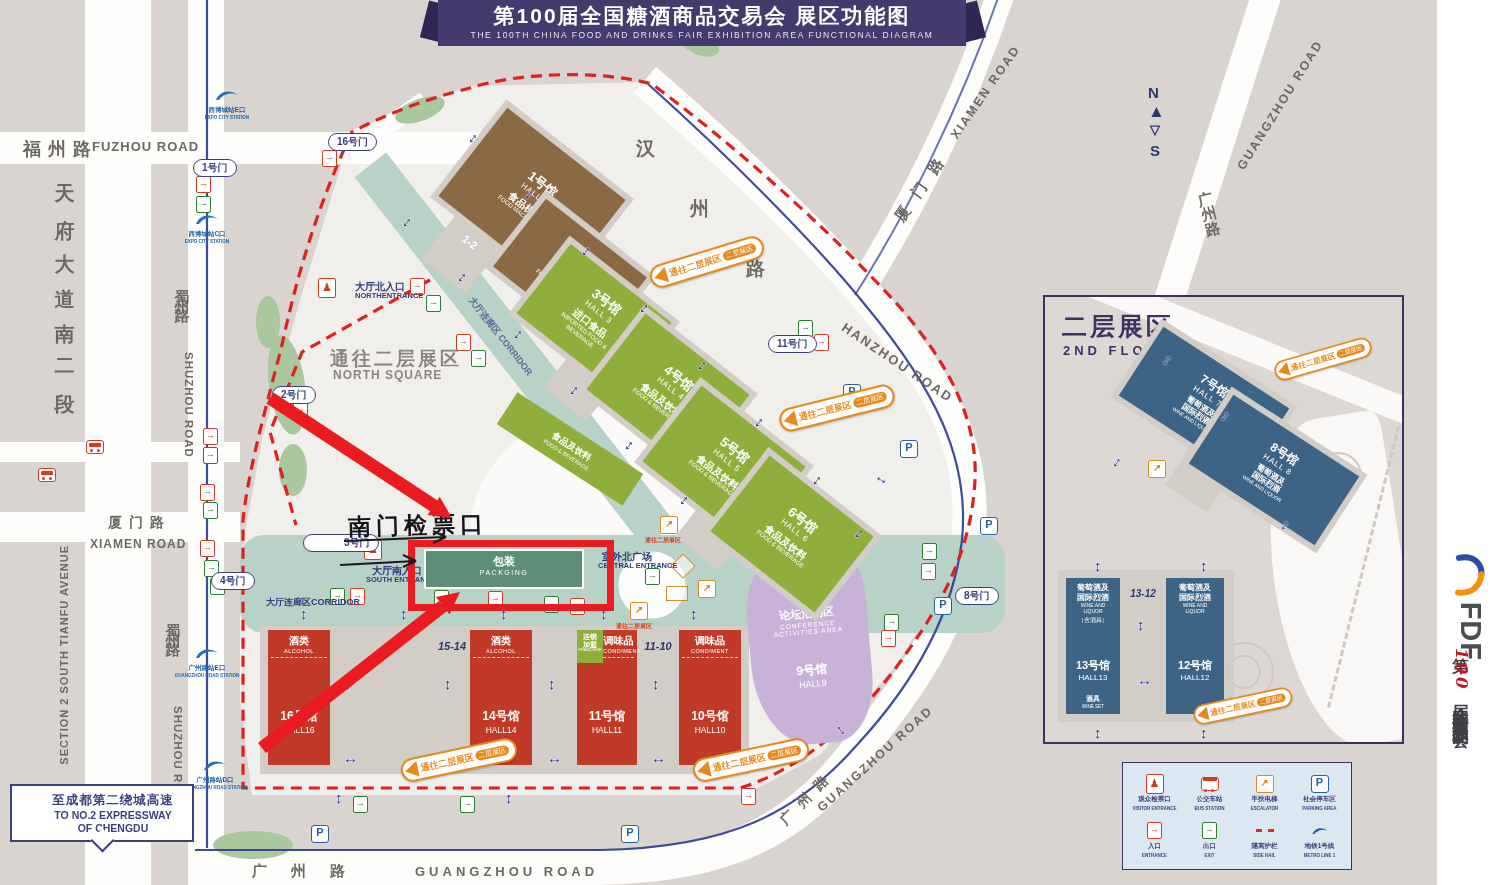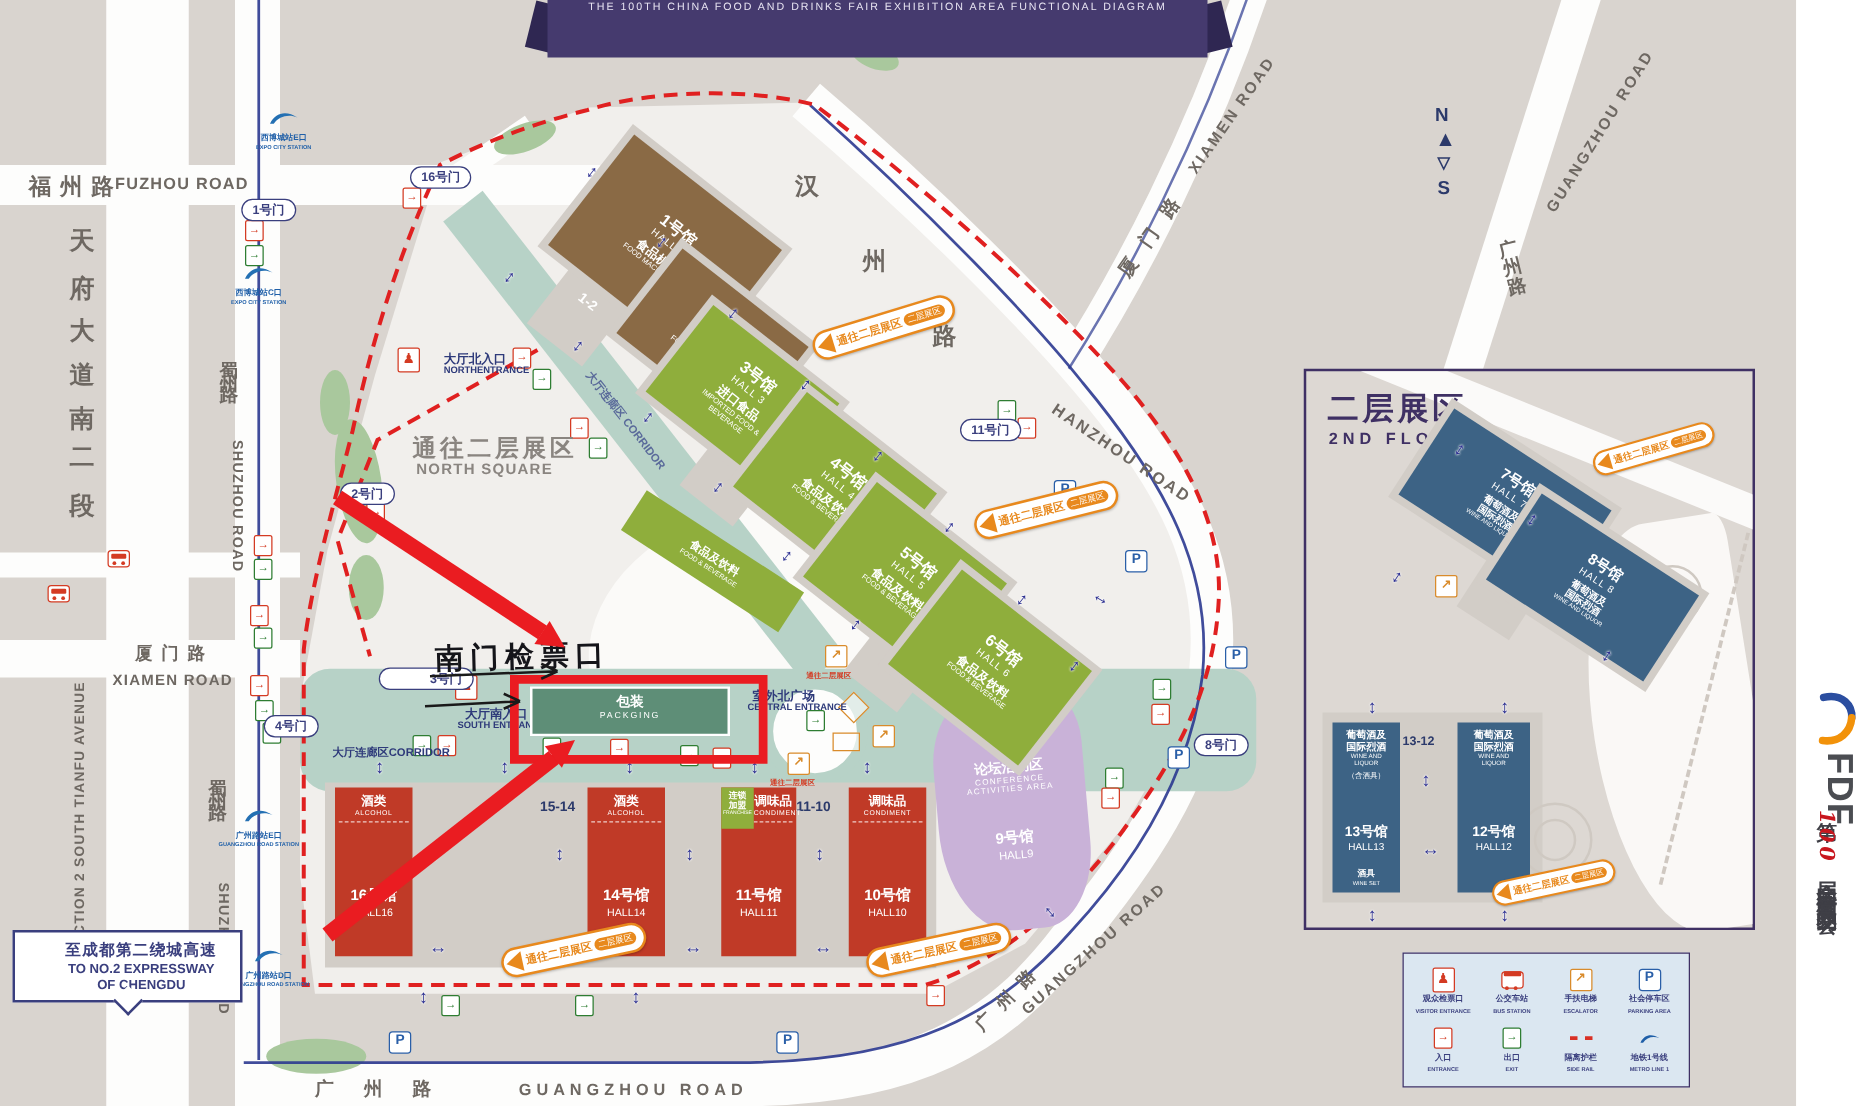--- a/index.html
+++ b/index.html
@@ -34,21 +34,21 @@
   .hcc{font-size:10px;font-weight:bold;margin-top:4px;line-height:1.15;}
   .hce{font-size:6px;line-height:1.2;}
   .conn{position:absolute;background:#d2cdc7;z-index:14;display:flex;align-items:center;justify-content:center;color:#fff;font-weight:bold;font-size:11px;}
   .rh{position:absolute;background:#c03a27;color:#fff;z-index:20;}
   .rh .cat{position:absolute;top:4px;left:3px;right:3px;text-align:center;border-bottom:1px dashed rgba(255,255,255,.75);padding-bottom:3px;}
   .rh .cat .c1{font-size:10px;font-weight:bold;}
   .rh .cat .c2{font-size:5.5px;letter-spacing:.5px;}
   .rh .nm{position:absolute;top:78px;left:0;right:0;text-align:center;}
   .rh .nm .n1{font-size:12px;font-weight:bold;}
   .rh .nm .n2{font-size:8.5px;}
-  .col{position:absolute;background:#d2cdc7;z-index:19;text-align:left;}
+  .col{position:absolute;background:#d2cdc7;z-index:19;text-align:center;font-style:italic;}
   .col .cl{margin-top:10px;color:#2c3a6b;font-weight:bold;font-size:11px;}
   .uh{position:absolute;background:#3d6385;color:#fff;z-index:20;text-align:center;}
   .uh .cat2{position:absolute;top:5px;left:0;right:0;}
   .uh .cat2 .c1{font-size:8px;font-weight:bold;line-height:1.2;}
   .uh .cat2 .c2{font-size:5px;line-height:1.2;}
   .uh .cat2 .c3{font-size:6px;margin-top:2px;}
   .uh .nm2{position:absolute;top:66px;left:0;right:0;}
   .uh .nm2 .n1{font-size:11px;font-weight:bold;}
   .uh .nm2 .n2{font-size:8px;}
   .uh .sub2{position:absolute;bottom:5px;left:0;right:0;}
@@ -144,24 +144,25 @@
     <g stroke="#e02020" stroke-width="3.2" fill="none" stroke-dasharray="11 7">
       <path d="M352,132 C320,200 298,270 282,345 C268,400 248,470 243,520 L243,788 L740,788 C800,770 862,718 905,655 C950,593 972,540 975,480 C978,420 948,362 898,305 C848,250 758,163 652,84 C600,70 520,72 470,88 C430,98 390,112 352,132 Z"></path>
       <path d="M430,280 L302,352 L270,432 L296,525"></path>
       <path d="M265,628 L740,628"></path>
     </g>
   </svg>
 
   <div class="flap" style="left:424px;top:4px;transform:rotate(14deg)"></div>
   <div class="flap" style="left:948px;top:4px;transform:rotate(-14deg)"></div>
   <div id="ribbon">
+    <div class="t1">第100届全国糖酒商品交易会  展区功能图</div>
     <div class="t2">THE 100TH CHINA FOOD AND DRINKS FAIR  EXHIBITION AREA FUNCTIONAL DIAGRAM</div>
   </div>
 
-  <div class="signbox" style="left:10px;top:744px;width:150px;padding-left:26px;">
+  <div class="signbox" style="left:10px;top:784px;width:150px;padding-left:26px;">
     <div class="notchB"></div>
     <div class="sb1s">至成都第二绕城高速</div>
     <div class="sb2s">TO NO.2 EXPRESSWAY</div>
     <div class="sb2s">OF CHENGDU</div>
   </div>
 
   <div class="rl" style="left:23px;top:137px;font-size:18px;letter-spacing:7px;">福州路</div>
   <div class="rl" style="left:92px;top:139px;font-size:13px;letter-spacing:1px;">FUZHOU ROAD</div>
   <div class="rl vtxt" style="left:52px;top:168px;font-size:20px;letter-spacing:35px;">天府大道南二段</div>
   <div class="rl vtxt" style="left:58px;top:545px;font-size:11px;letter-spacing:1px;transform:rotate(180deg);">SECTION 2 SOUTH TIANFU AVENUE</div>

